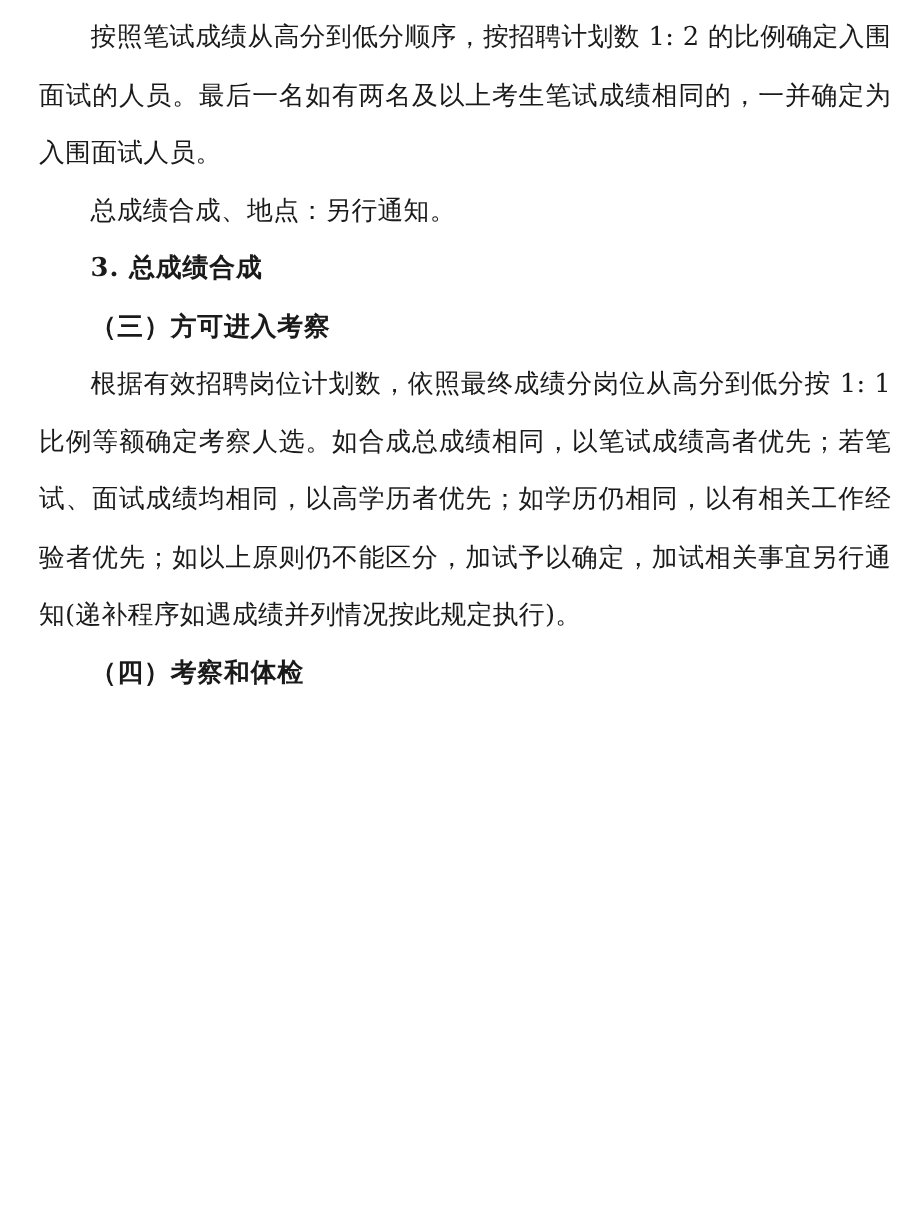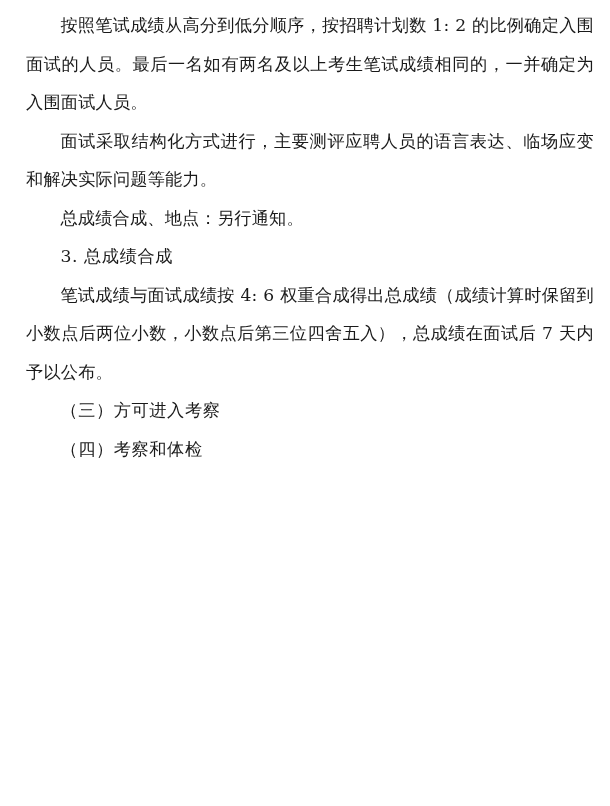--- a/index.html
+++ b/index.html
@@ -30,34 +30,33 @@
     letter-spacing: 0.2px;
   }
   p.para {
     margin: 0;
     text-indent: 2em;
     font-weight: normal;
   }
   p.heading {
     margin: 0;
     text-indent: 2em;
-    font-weight: normal;
+    font-weight: bold;
     letter-spacing: 0.6px;
   }
   .doc-body p {
     word-break: break-all;
   }
 </style>
 </head>
 <body>
 
 <div class="page">
   <div class="doc-body">
     <p class="para">按照笔试成绩从高分到低分顺序，按招聘计划数 1: 2 的比例确定入围面试的人员。最后一名如有两名及以上考生笔试成绩相同的，一并确定为入围面试人员。</p>
-    <p class="para">面试采取结构化方式进行，主要测评应聘人员的语言表达、临场应变和解决实际问题等能力。</p>
     <p class="para">总成绩合成、地点：另行通知。</p>
     <p class="heading">3. 总成绩合成</p>
-    <p class="para">笔试成绩与面试成绩按 4: 6 权重合成得出总成绩（成绩计算时保留到小数点后两位小数，小数点后第三位四舍五入），总成绩在面试后 7 天内予以公布。</p>
     <p class="heading">（三）方可进入考察</p>
+    <p class="para">根据有效招聘岗位计划数，依照最终成绩分岗位从高分到低分按 1: 1 比例等额确定考察人选。如合成总成绩相同，以笔试成绩高者优先；若笔试、面试成绩均相同，以高学历者优先；如学历仍相同，以有相关工作经验者优先；如以上原则仍不能区分，加试予以确定，加试相关事宜另行通知(递补程序如遇成绩并列情况按此规定执行)。</p>
     <p class="heading">（四）考察和体检</p>
 
   </div>
 </div>
 
 </body></html>

